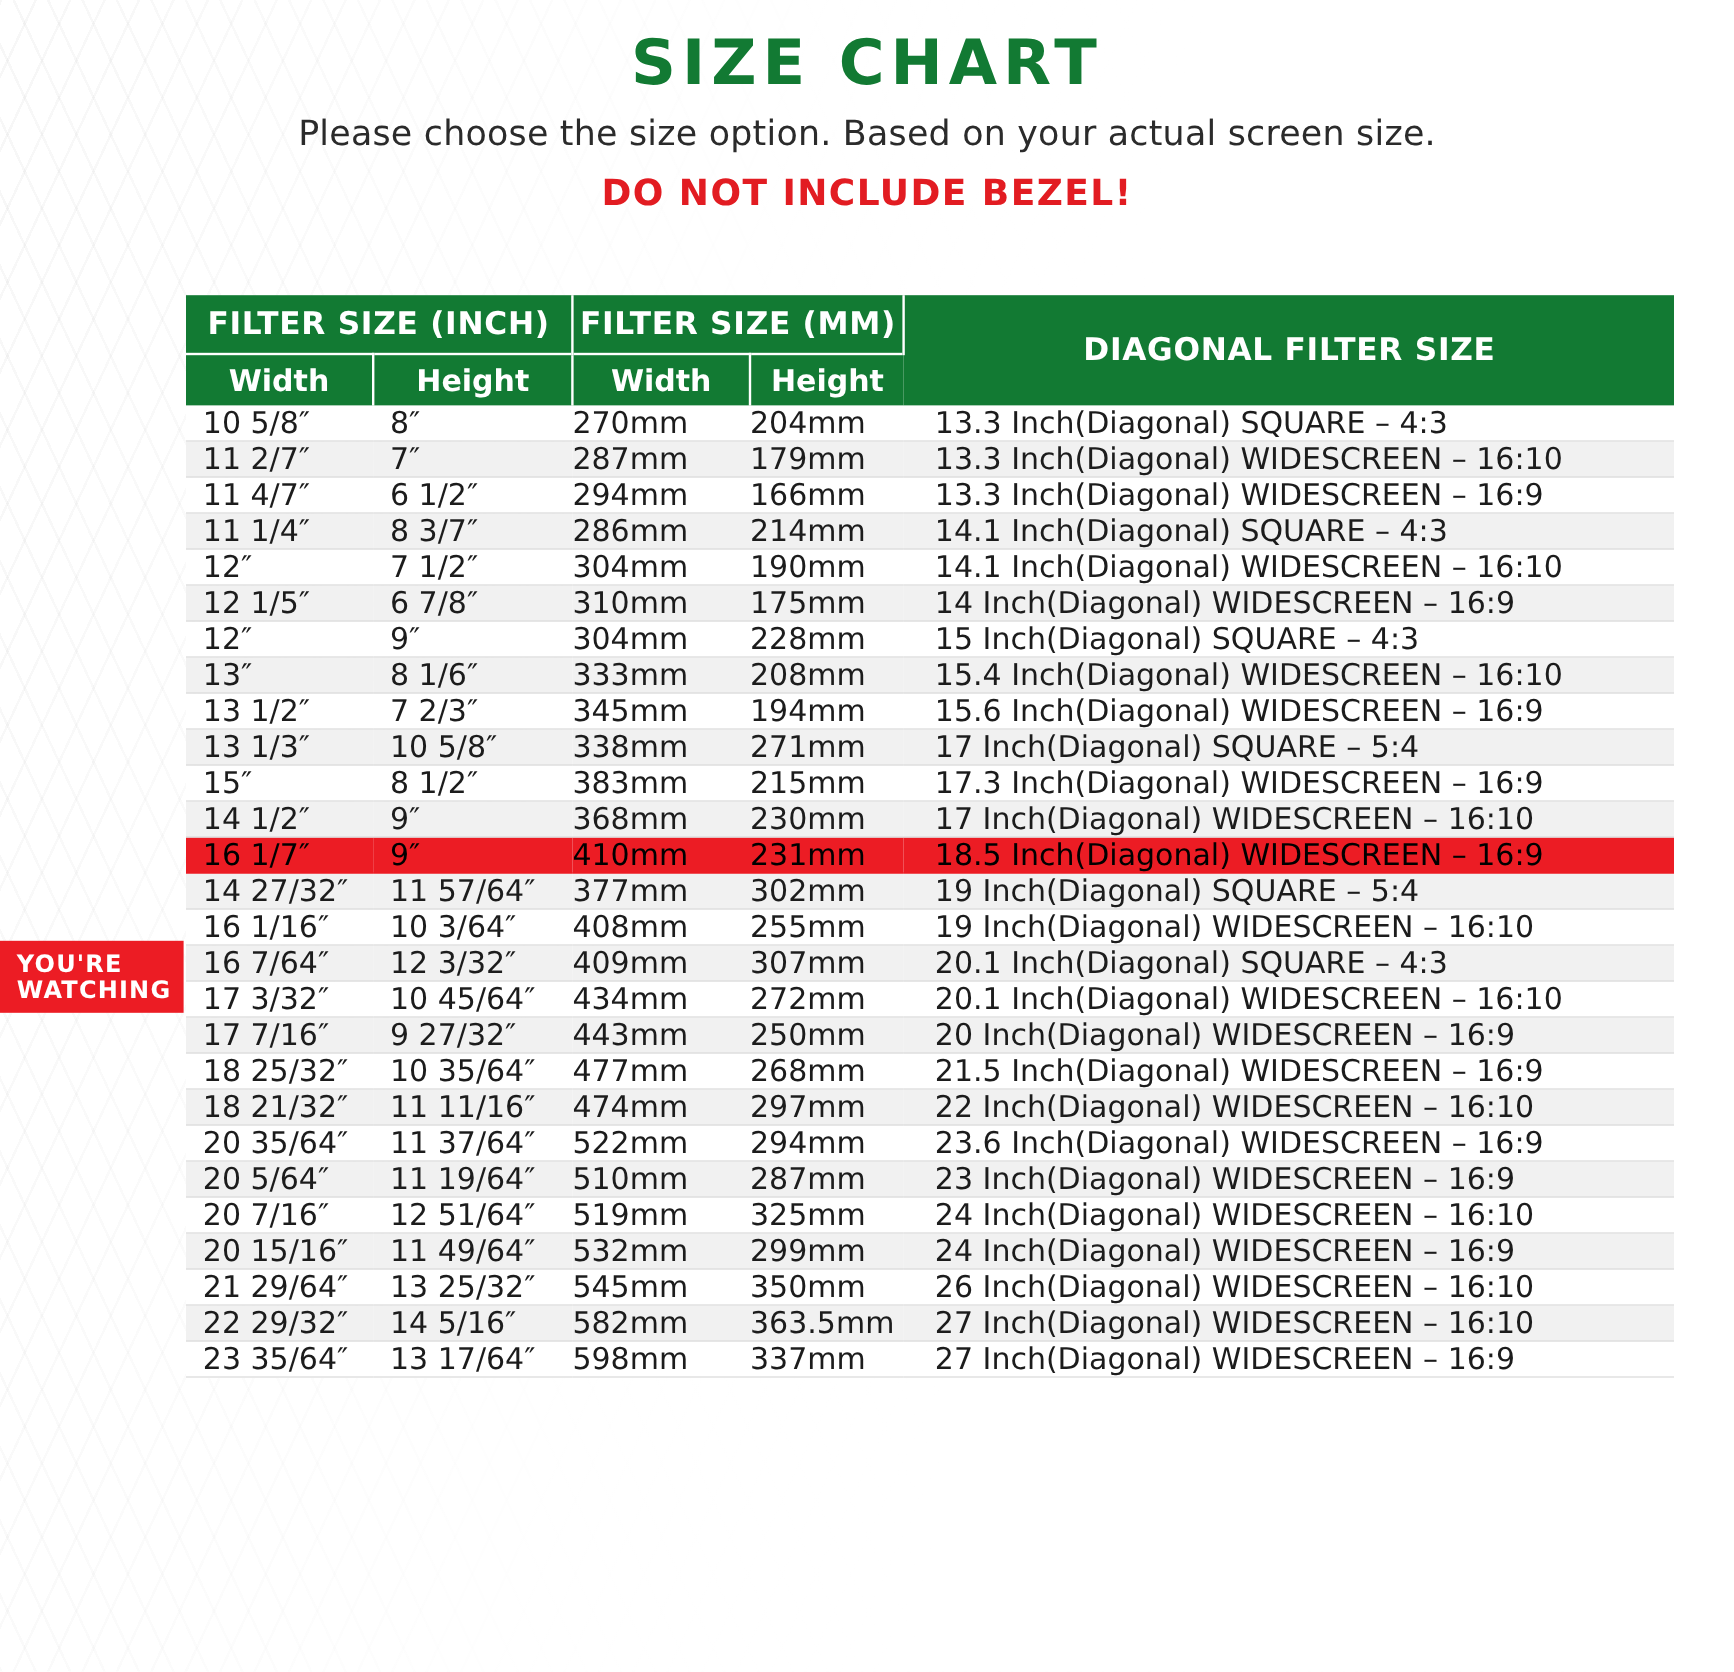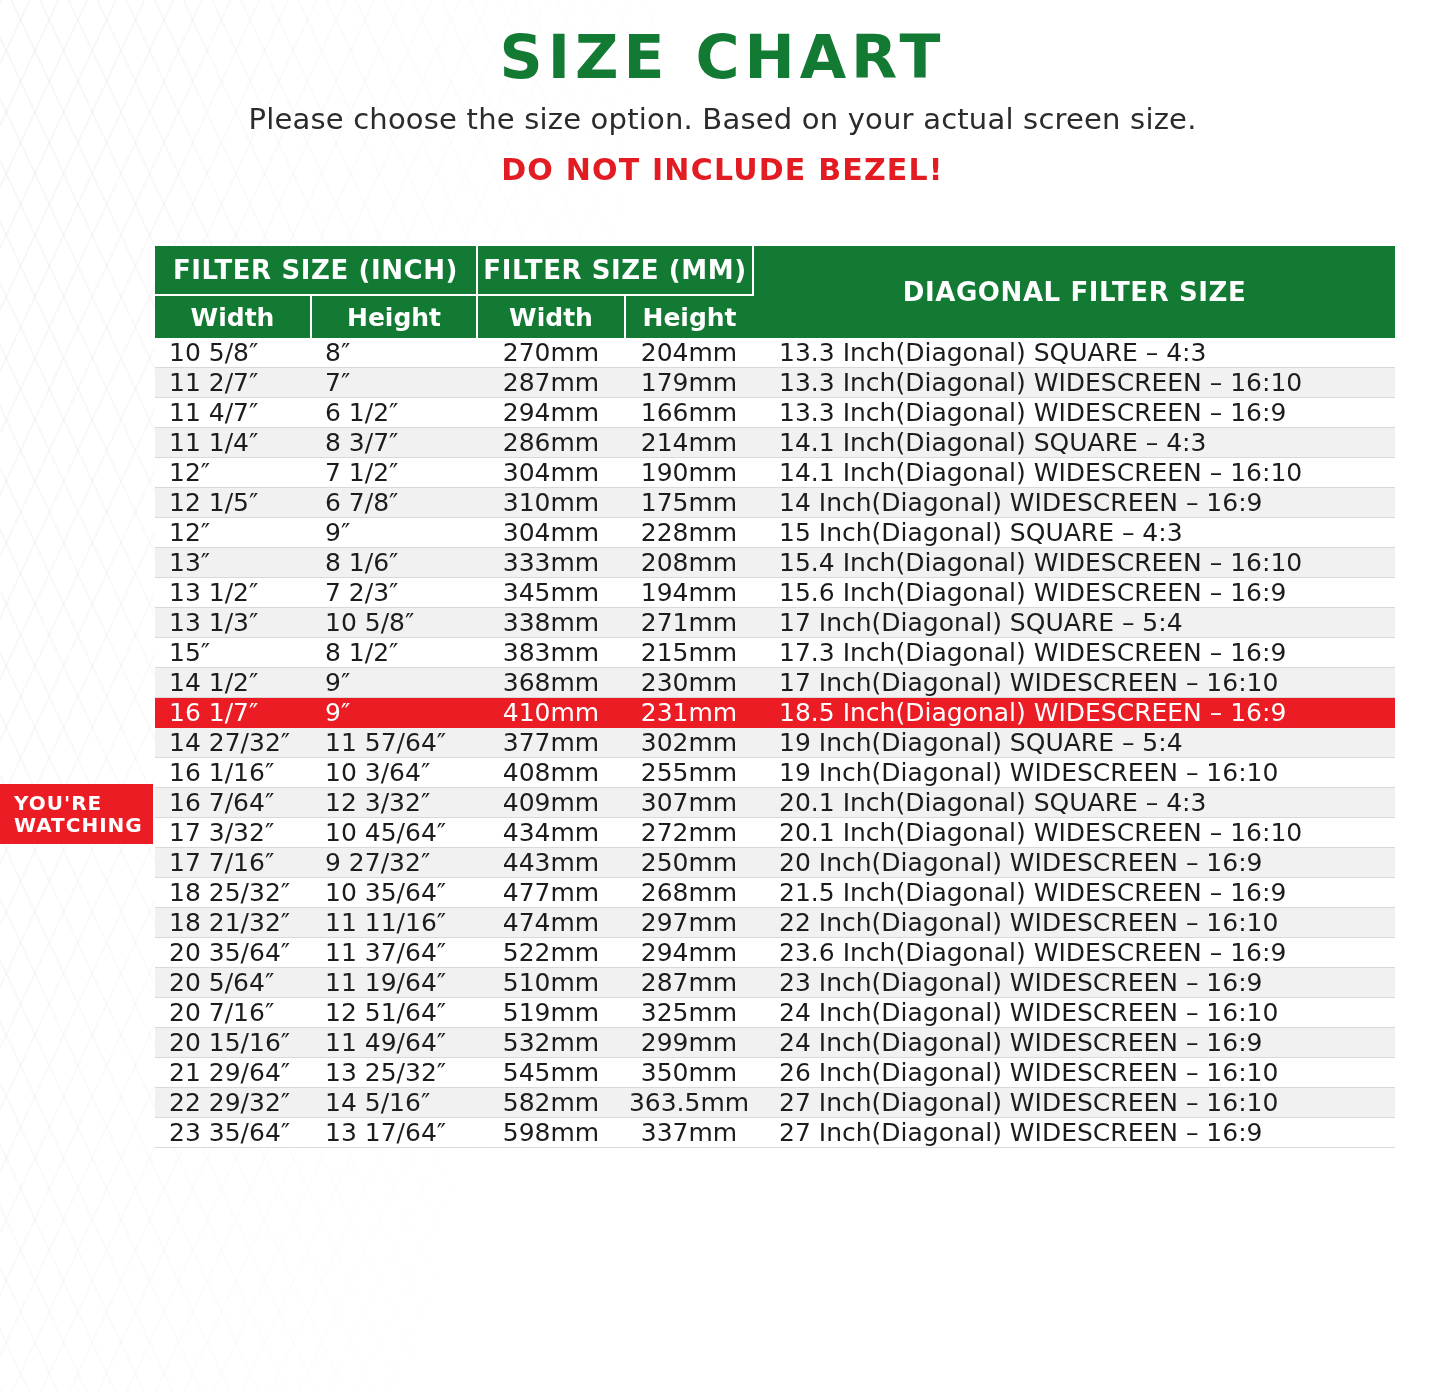--- a/index.html
+++ b/index.html
@@ -38,21 +38,21 @@
     height: 1393px;
   }
 
   
   .header {
     text-align: center;
     padding-top: 26px;
   }
   .title {
     font-family: "DejaVu Sans", sans-serif;
-    font-size: 60px;
+    font-size: 52px;
     font-weight: bold;
     color: #127a33;
     letter-spacing: 5px;
     line-height: 1.04;
     margin: 0;
   }
   .subtitle {
     font-size: 29px;
     color: #2b2b2b;
     margin-top: 14px;
@@ -111,34 +111,33 @@
     border-top: 2px solid #ffffff;
   }
   .hdr-sub th:last-child { border-right: none; }
 
   tbody tr {
     height: 28px;
   }
   tbody tr.odd { background: #ffffff; }
   tbody tr.even { background: #f1f1f1; }
   tbody tr.hl { background: #ec1c24; }
-  tbody tr.hl td { color: #ffffff; font-weight: normal; }
+  tbody tr.hl td { color: #000000; font-weight: normal; }
 
   tbody td {
     font-size: 25px;
     color: #1c1c1c;
     border-bottom: 1px solid #d9d9d9;
     white-space: nowrap;
   }
   tbody td.in {
     text-align: left;
     padding-left: 14px;
   }
   tbody td.mm {
-    text-align: center;
   }
   tbody td.diag {
     text-align: left;
     padding-left: 26px;
   }
   tbody tr.hl td { border-bottom: 1px solid #ec1c24; }
 
   
   .watch-badge {
     position: absolute;

